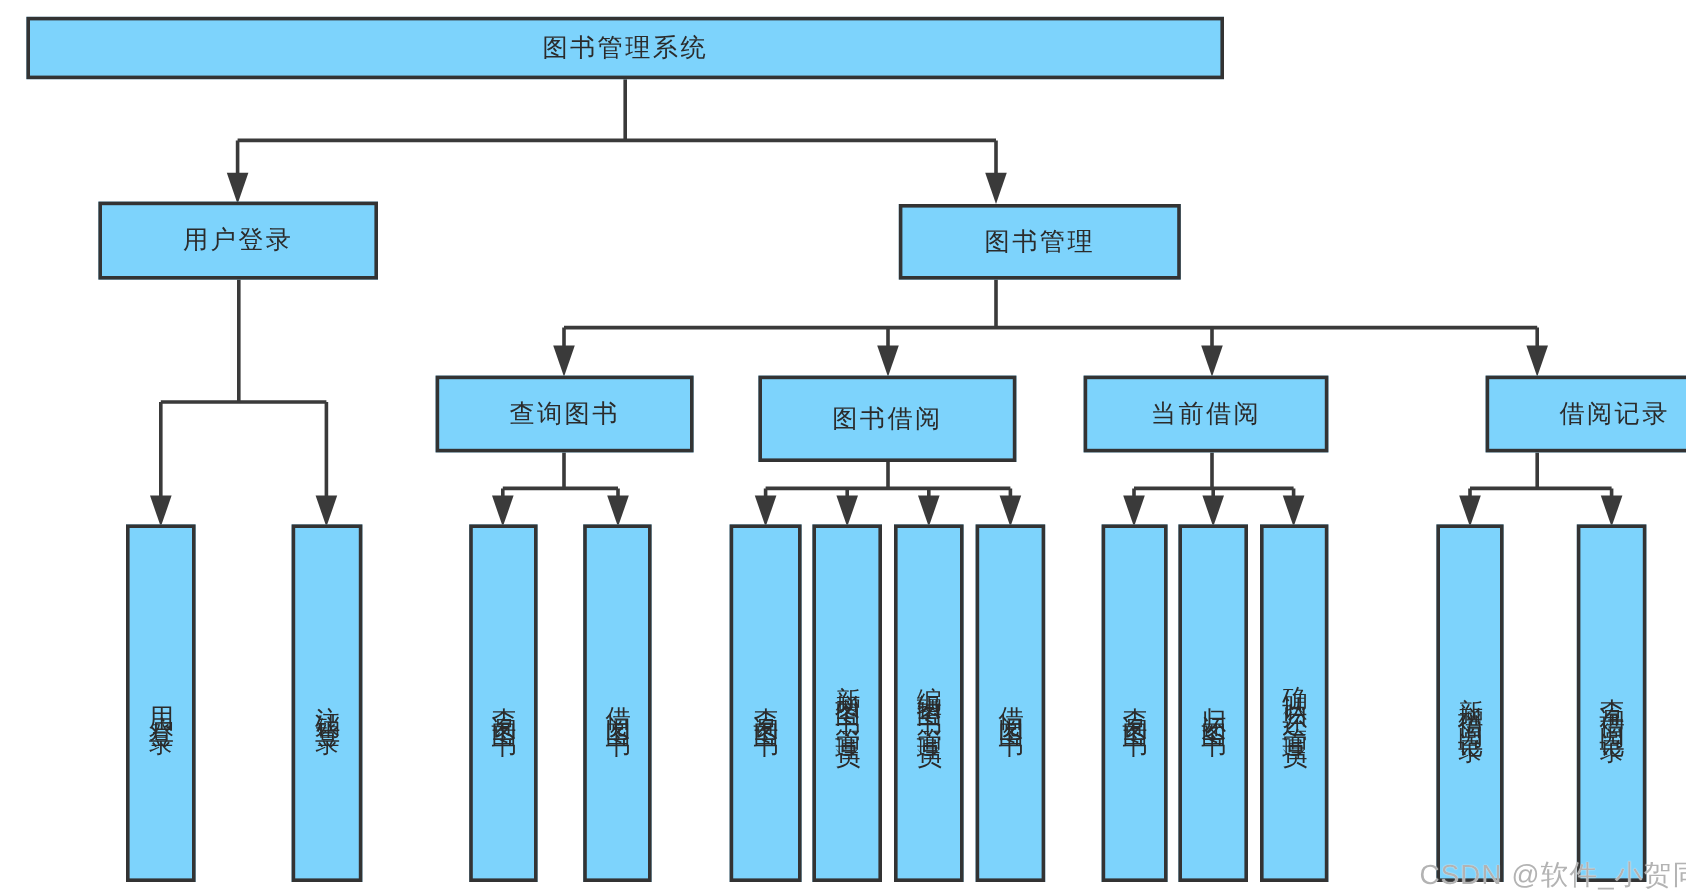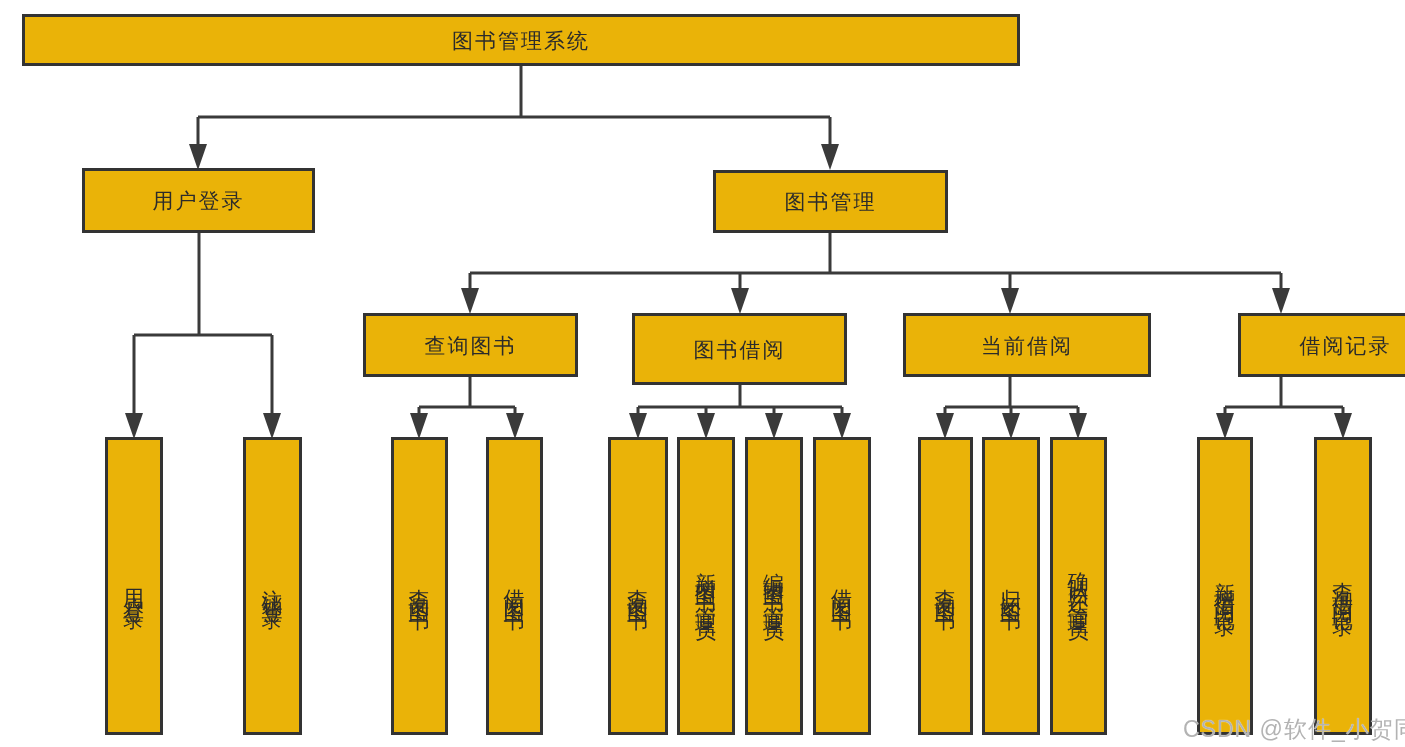--- a/index.html
+++ b/index.html
@@ -2,35 +2,35 @@
 <html><head>
 <meta charset="utf-8">
 <style>
   html,body{margin:0;padding:0;background:#fff;}
   #canvas{
     position:relative;width:1405px;height:747px;background:#fff;overflow:hidden;
     font-family:"Liberation Sans",sans-serif;color:#2b2b2b;
   }
   #wires{position:absolute;left:0;top:0;width:1405px;height:747px;}
   .node{
-    position:absolute;box-sizing:border-box;border:3px solid #333;background:#eab308;
+    position:absolute;box-sizing:border-box;border:3px solid #333;background:#7dd3fc;
     display:flex;align-items:center;justify-content:center;text-align:center;
     font-size:21px;letter-spacing:2px;line-height:1;
   }
   .vnode{
     writing-mode:vertical-lr;text-orientation:mixed;
     letter-spacing:7px;font-size:21px;
   }
   
   .n-root{left:22px;top:14px;width:998px;height:52px;}
   .n-login{left:82px;top:168px;width:233px;height:65px;}
-  .n-mgmt{left:713px;top:170px;width:235px;height:63px;}
+  .n-mgmt{left:749px;top:170px;width:235px;height:63px;}
   .n-l3-1{left:363px;top:313px;width:215px;height:64px;}
   .n-l3-2{left:632px;top:313px;width:215px;height:72px;}
-  .n-l3-3{left:903px;top:313px;width:248px;height:64px;}
+  .n-l3-3{left:903px;top:313px;width:204px;height:64px;}
   .n-l3-4{left:1238px;top:313px;width:215px;height:64px;}
   .leaf{top:437px;height:298px;}
   .n-g1a{left:105px;width:58px;} .n-g1b{left:243px;width:59px;}
   .n-g2a{left:391px;width:57px;} .n-g2b{left:486px;width:57px;}
   .n-g3a{left:608px;width:60px;} .n-g3b{left:677px;width:58px;}
   .n-g3c{left:745px;width:58px;} .n-g3d{left:813px;width:58px;}
   .n-g4a{left:918px;width:55px;} .n-g4b{left:982px;width:58px;}
   .n-g4c{left:1050px;width:57px;}
   .n-g5a{left:1197px;width:56px;} .n-g5b{left:1314px;width:58px;}
   .watermark{

